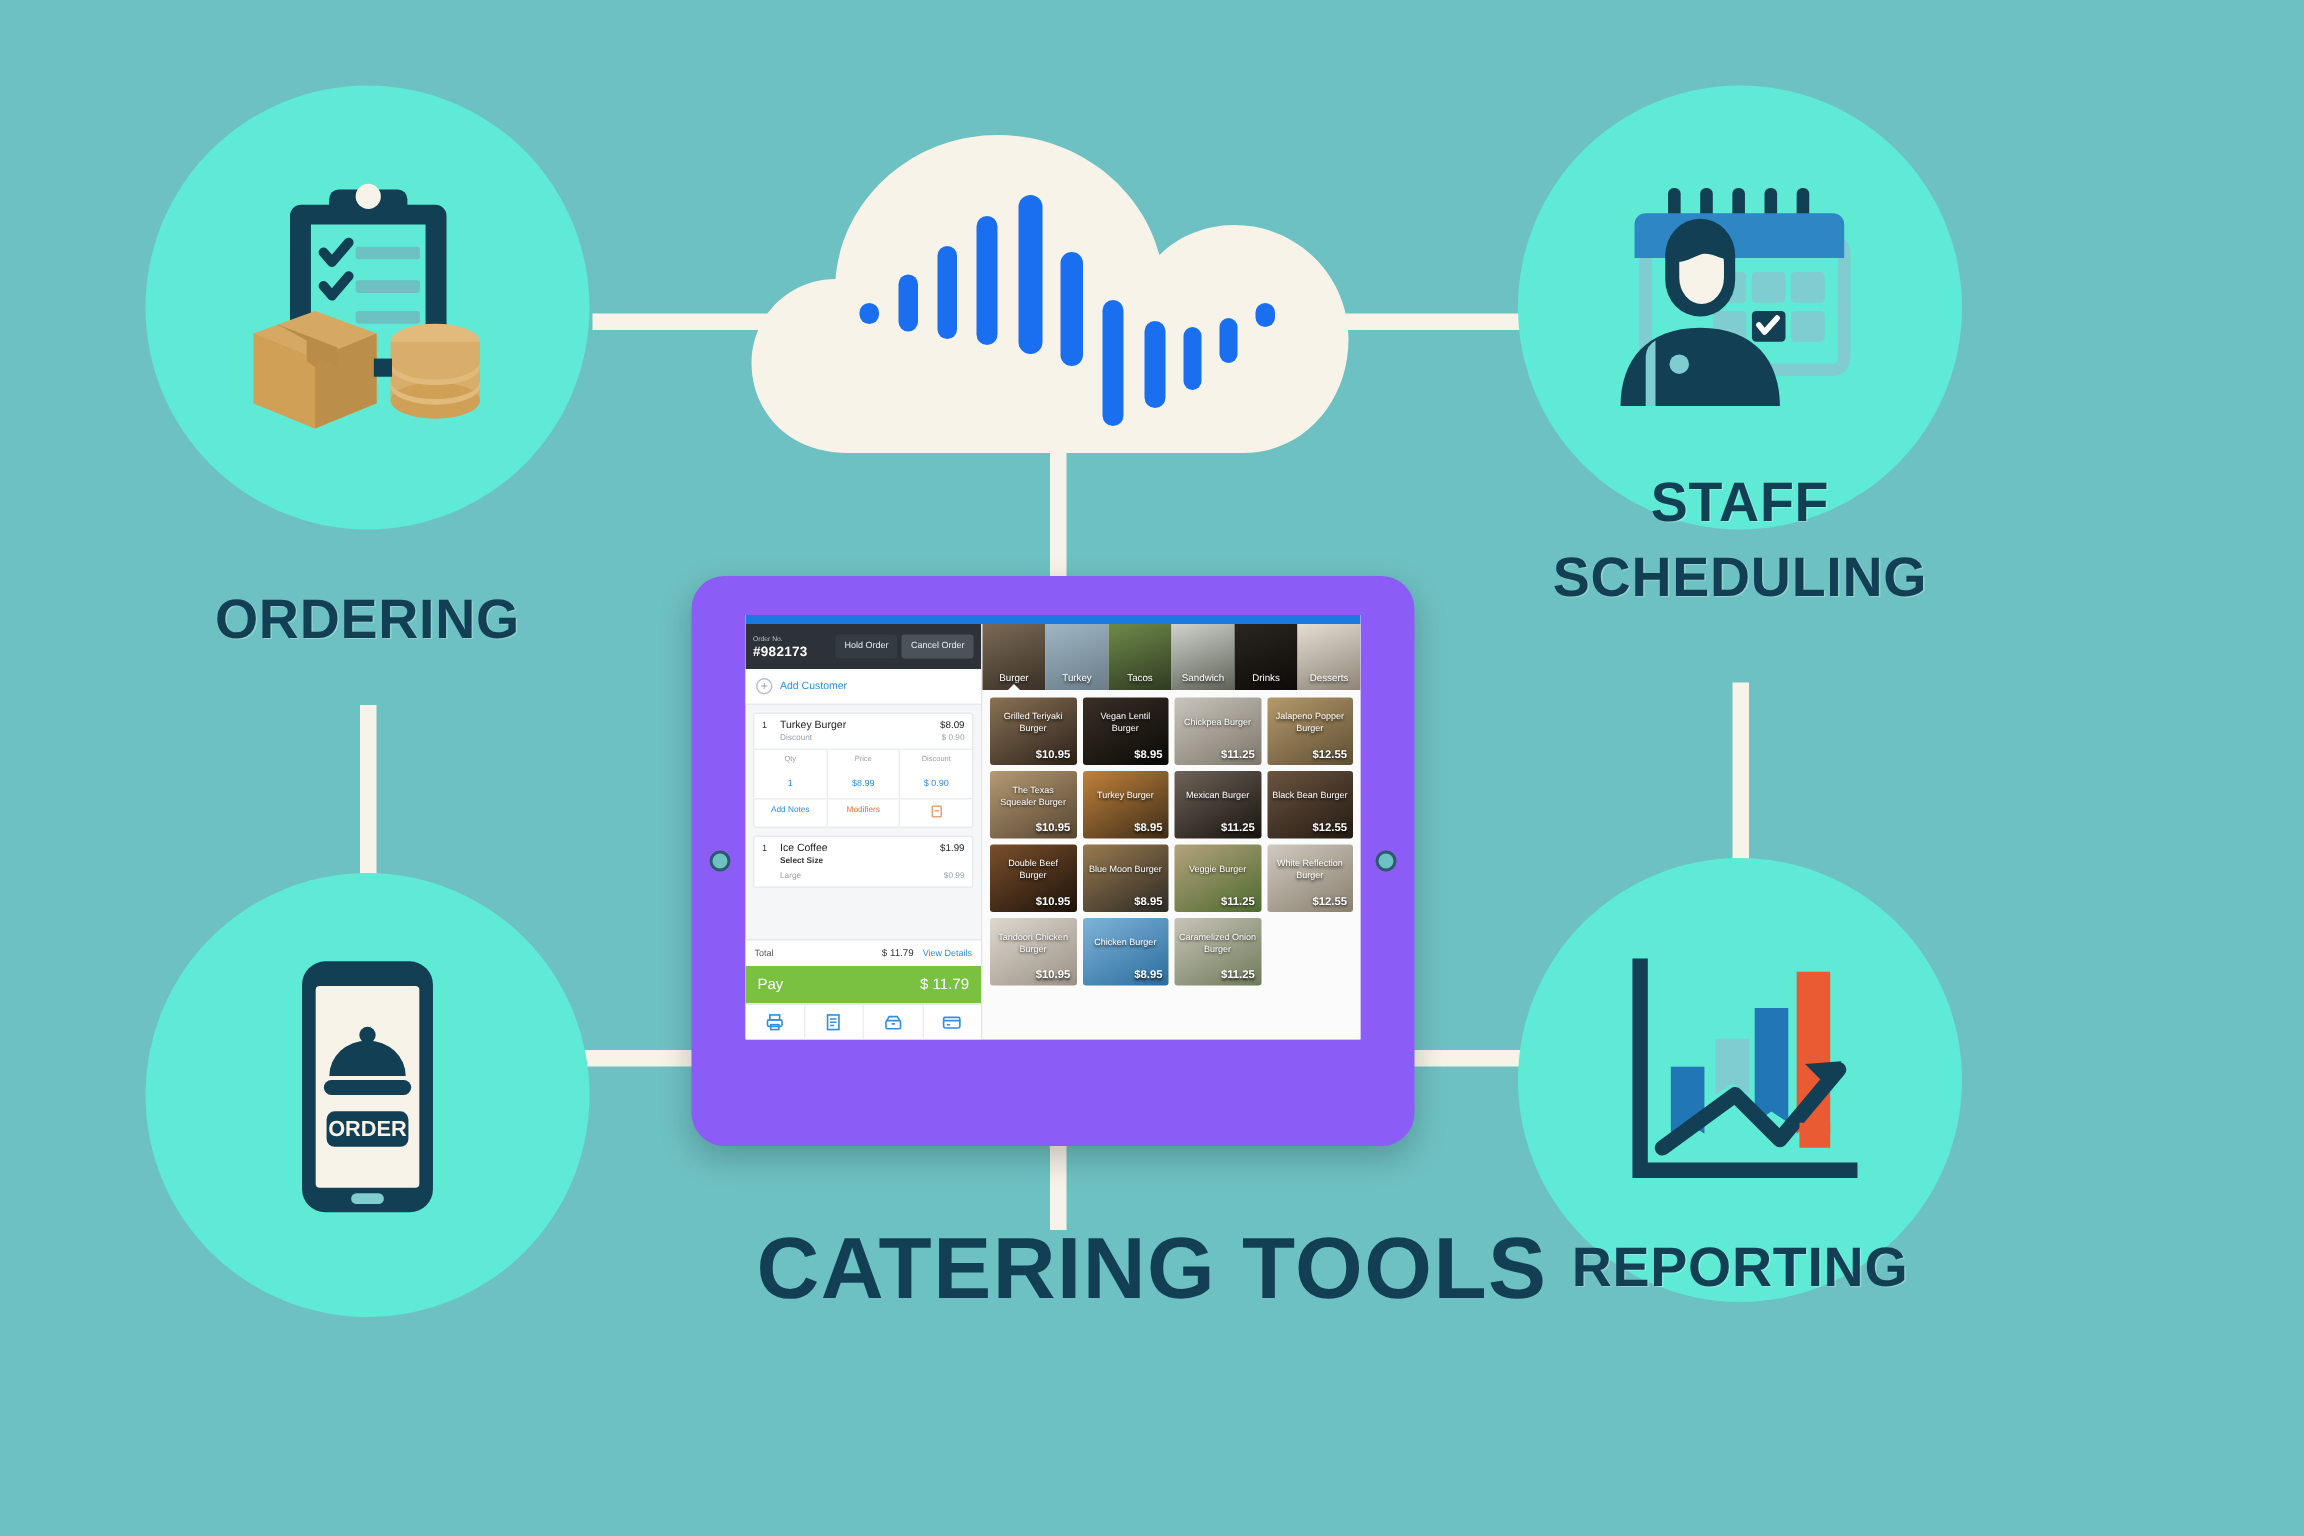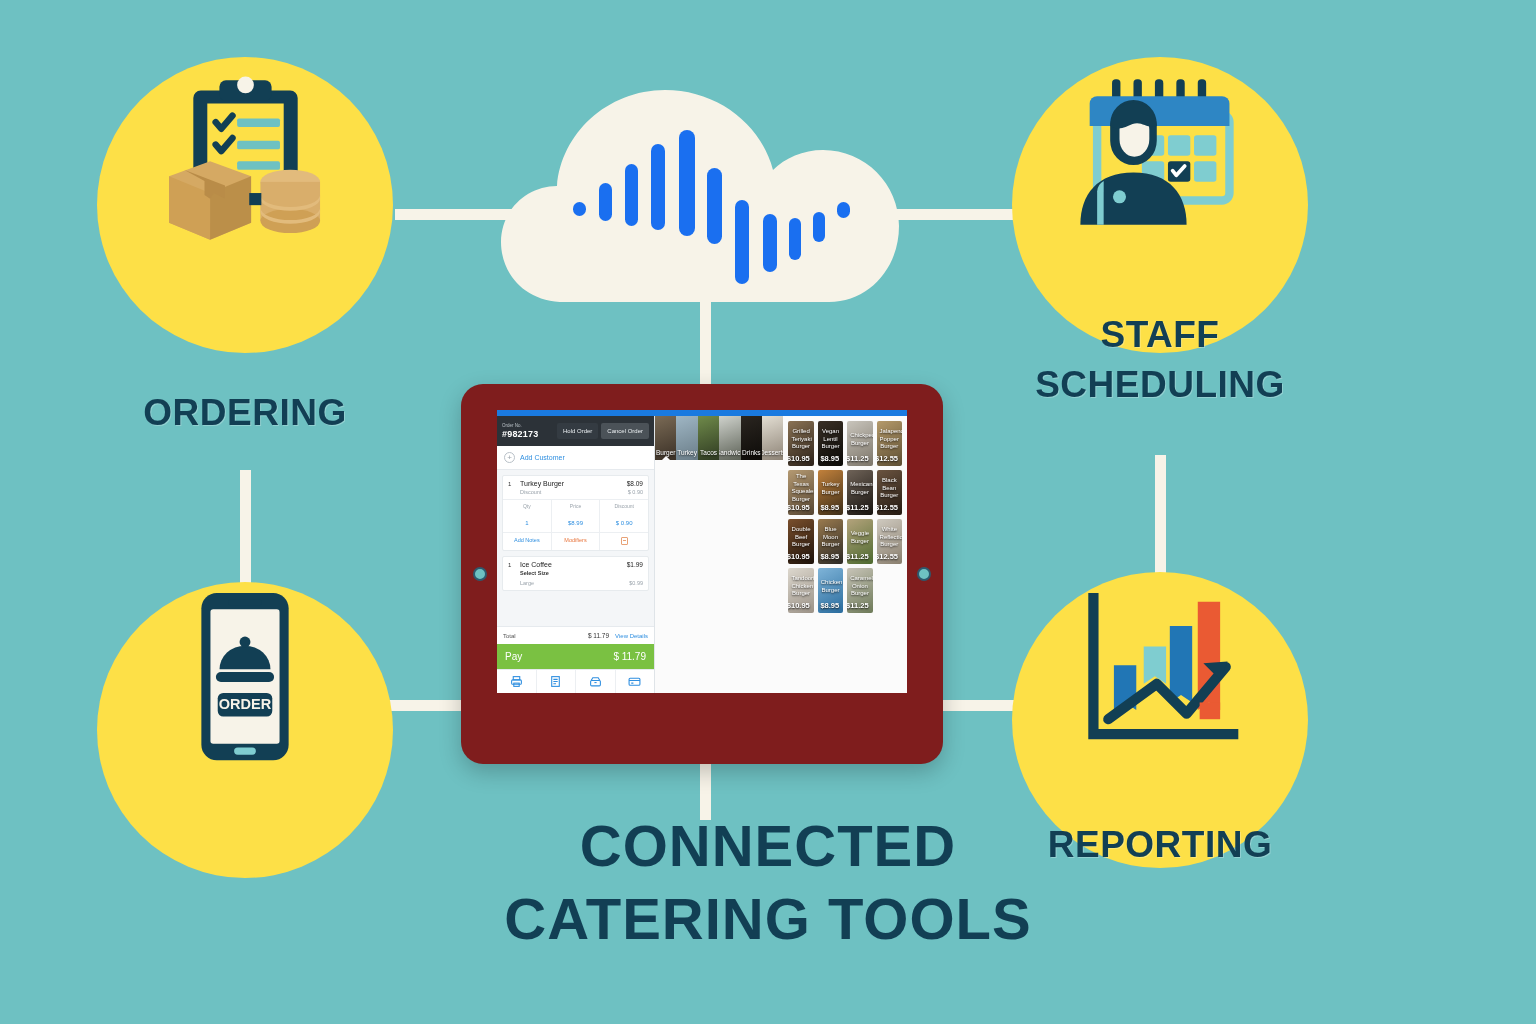--- a/index.html
+++ b/index.html
@@ -11,23 +11,24 @@
     overflow: hidden;
   }
 
   
   .line { position: absolute; background: #f7f3e8; z-index: 1; }
 
   
   .node {
     position: absolute;
     border-radius: 50%;
-    background: #fde047;
+    background: #5eead4;
     z-index: 2;
     display: flex;
+    align-items: center;
     justify-content: center;
   }
   .node-label {
     position: absolute;
     width: 420px;
     text-align: center;
     left: 50%;
     transform: translateX(-50%);
     color: #123f54;
     font-weight: bold;
@@ -53,21 +54,21 @@
     line-height: 1.25;
     letter-spacing: 1px;
     z-index: 6;
   }
 
   
   .tablet {
     position: absolute;
     left: 461px; top: 384px;
     width: 482px; height: 380px;
-    background: #7f1d1d;
+    background: #8b5cf6;
     border-radius: 22px;
     z-index: 4;
     box-shadow: 0 8px 22px rgba(0,0,0,0.22);
   }
   .tablet-screen {
     position: absolute;
     left: 36px; top: 26px;
     width: 410px; height: 283px;
     background: #ffffff;
     overflow: hidden;
@@ -128,21 +129,21 @@
   .total-val { font-size: 6.5px; color: #333; }
   .view-details { font-size: 6px; color: #2f8fe0; }
   .pay-bar { display: flex; align-items: flex-start; justify-content: space-between; background: #7ac142; color: #fff; padding: 7px 8px; }
   .pay-lbl { font-size: 10px; }
   .pay-val { font-size: 10px; }
   .bottom-icons { display: flex; background: #fff; border-top: 1px solid #e6eaee; }
   .bi { flex: 1; display: flex; align-items: center; justify-content: center; padding: 5px 0; border-right: 1px solid #eceff2; }
   .bi:last-child { border-right: none; }
 
   
-  .menu-panel { flex: 1; background: #fbfbfb; display: flex; min-width: 0; }
+  .menu-panel { flex: 1; background: #fbfbfb; display: flex; flex-direction: column; min-width: 0; }
   .cat-strip { display: flex; height: 44px; flex: 0 0 auto; position: relative; }
   .cat { flex: 1; position: relative; display: flex; align-items: flex-end; justify-content: center; padding-bottom: 4px; overflow: hidden; }
   .cat-name { color: #fff; font-size: 6.5px; position: relative; z-index: 2; text-shadow: 0 1px 2px rgba(0,0,0,0.8); }
   .cat-arrow { position: absolute; left: 50%; bottom: -1px; transform: translateX(-50%); width: 0; height: 0; border-left: 5px solid transparent; border-right: 5px solid transparent; border-bottom: 5px solid #fbfbfb; z-index: 3; }
 
   .grid { flex: 1; display: grid; grid-template-columns: repeat(4, 1fr); gap: 4px; padding: 5px; align-content: start; }
   .tile { position: relative; height: 45px; border-radius: 2px; overflow: hidden; display: flex; align-items: center; justify-content: center; }
   .tile-name { position: absolute; top: 40%; left: 0; right: 0; transform: translateY(-50%); text-align: center; color: #fff; font-size: 6px; line-height: 1.25; padding: 0 3px; text-shadow: 0 1px 2px rgba(0,0,0,0.85); z-index: 2; }
   .tile-price { position: absolute; right: 4px; bottom: 3px; color: #fff; font-size: 7.5px; font-weight: bold; text-shadow: 0 1px 2px rgba(0,0,0,0.9); z-index: 2; }
   .tile.empty { background: transparent; }
@@ -492,15 +493,14 @@
           </div>
           <div class="tile empty"></div>
         </div>
 
       </div>
     </div>
   </div>
 </div>
 
 <div class="center-title">
-  <div>CONNECTED</div>
   <div>CATERING TOOLS</div>
 </div>
 
 </body></html>

